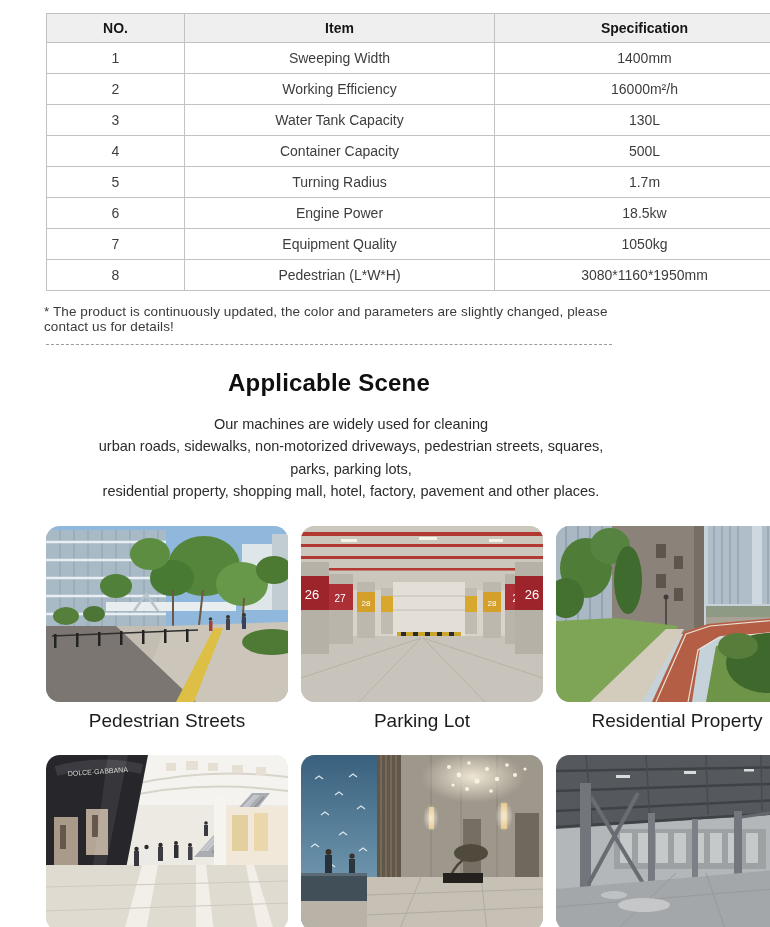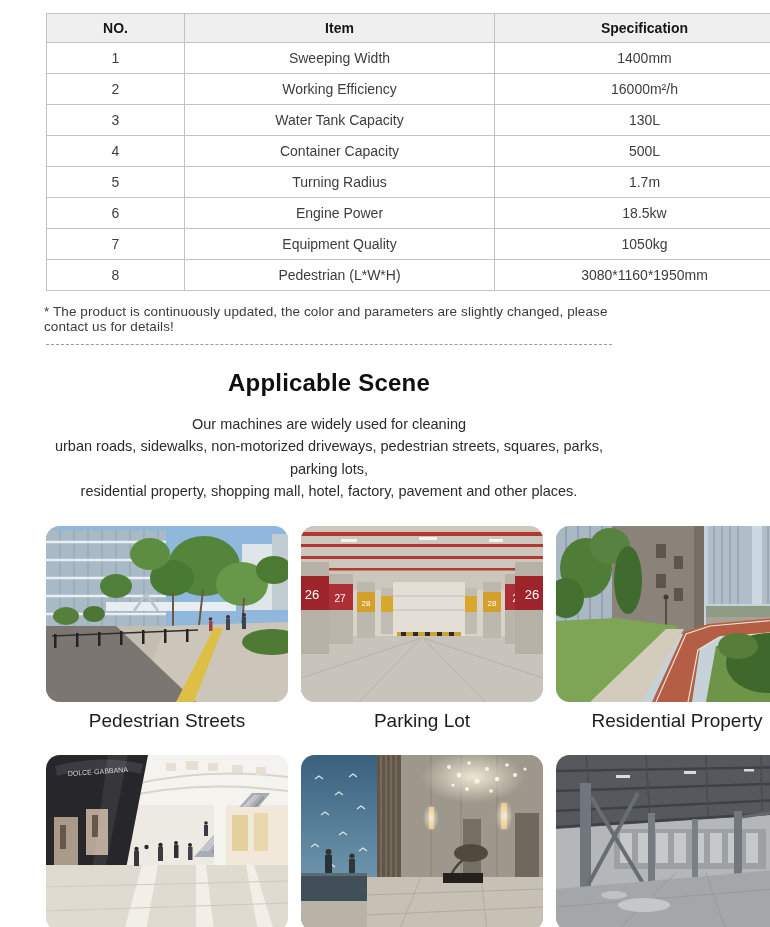--- a/index.html
+++ b/index.html
@@ -61,20 +61,21 @@
     font-weight:bold;
     color:#0f0f0f;
     letter-spacing:.2px;
   }
   .desc {
     margin-top:16px;
     text-align:center;
     font-size:14.5px;
     line-height:22.4px;
     color:#2c2c2c;
+    margin-left:44px;
   }
 
   
   .scene-grid {
     margin:23px 10px 0 10px;
     display:grid;
     grid-template-columns:repeat(3, 242px);
     column-gap:13px;
     row-gap:25px;
   }

